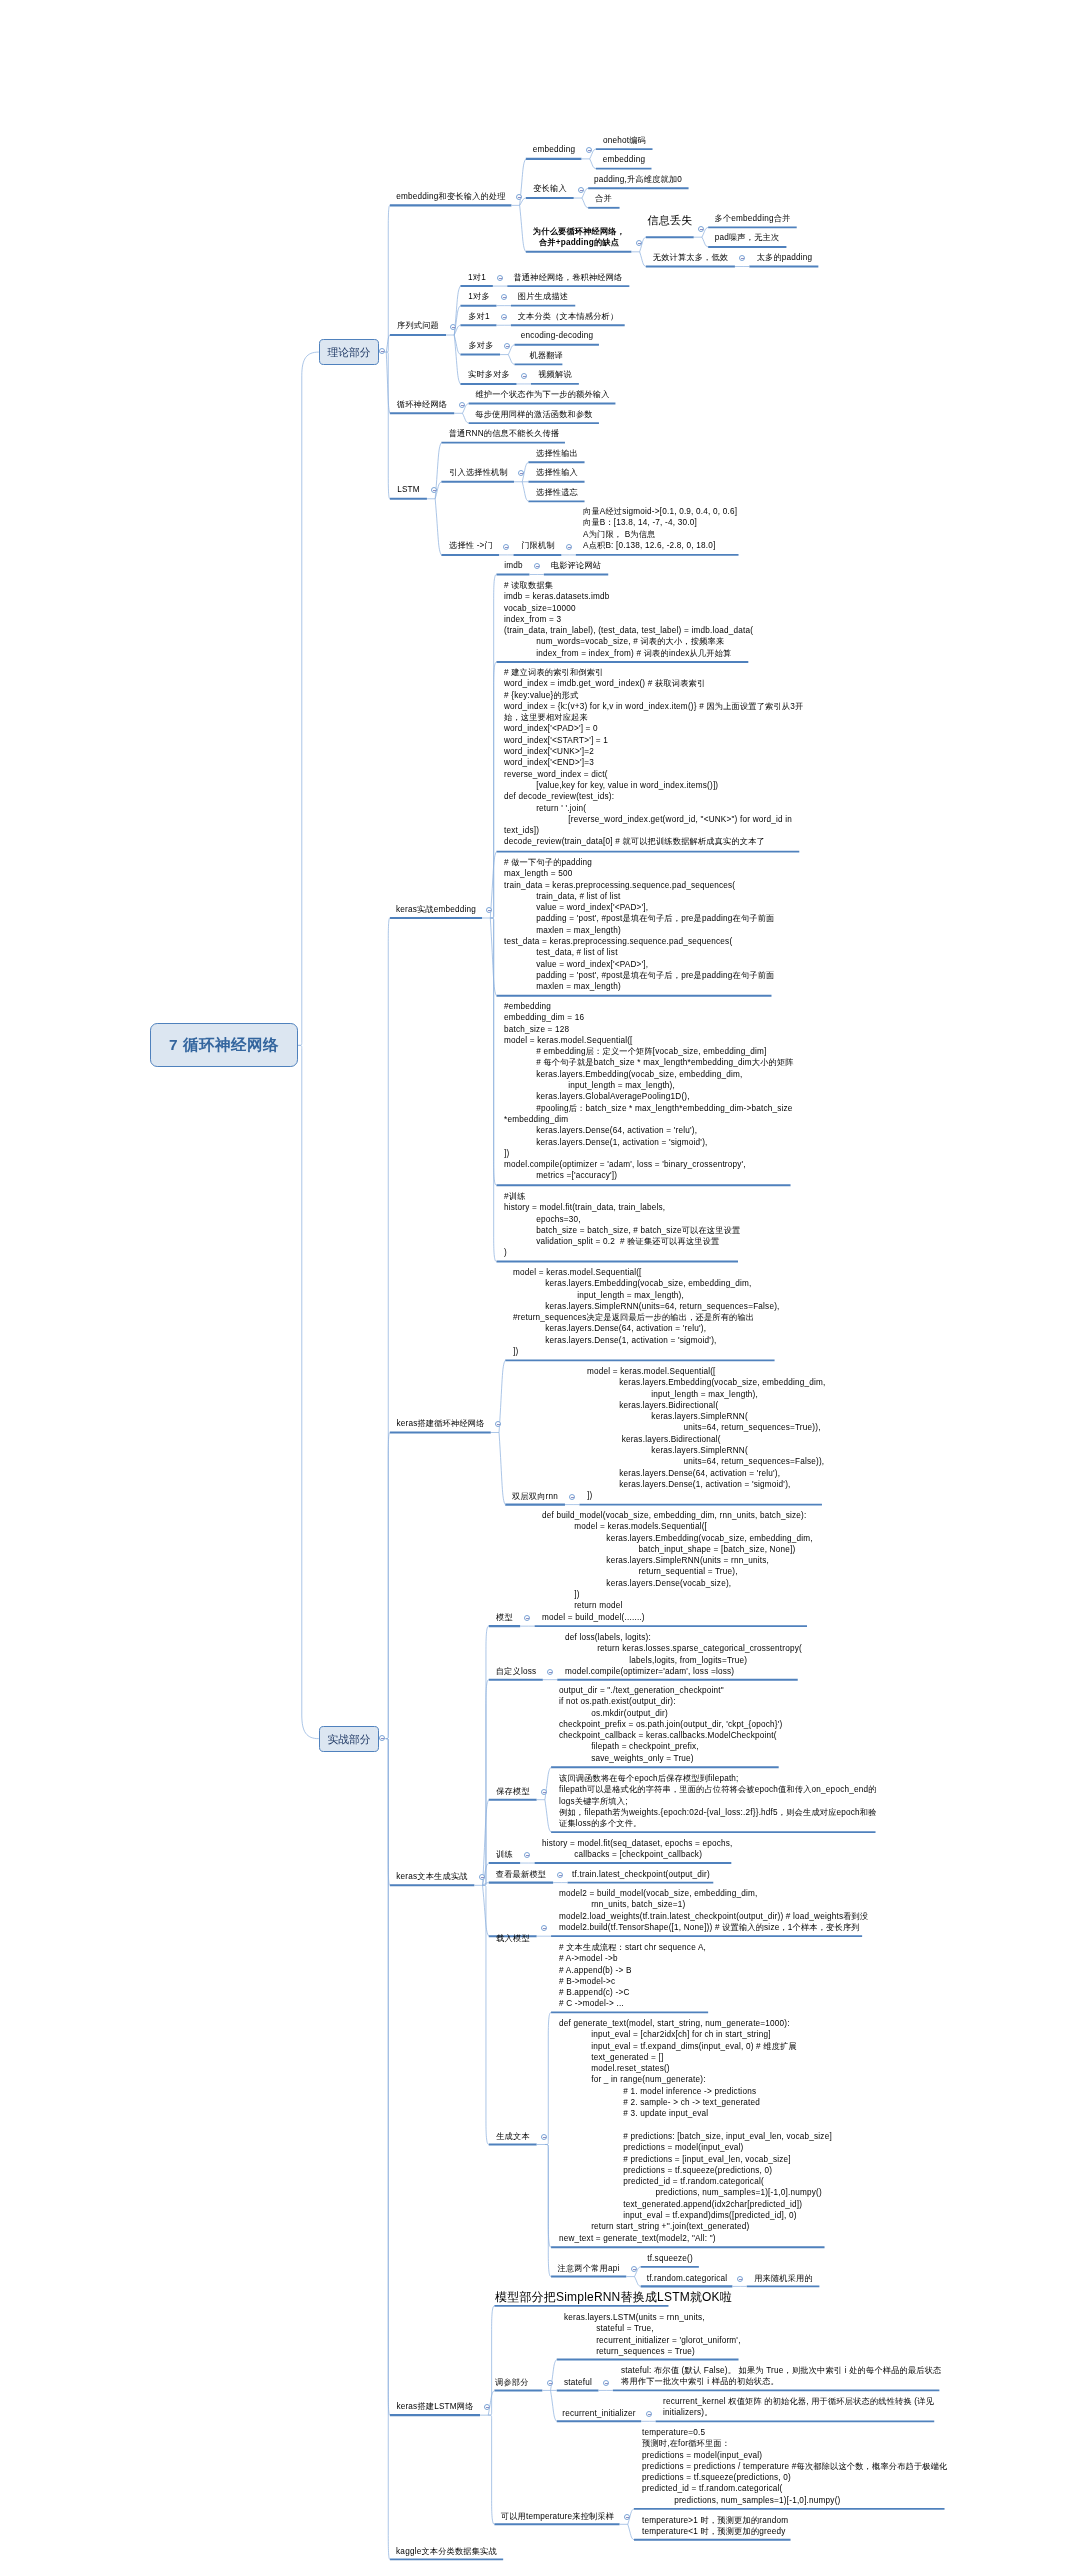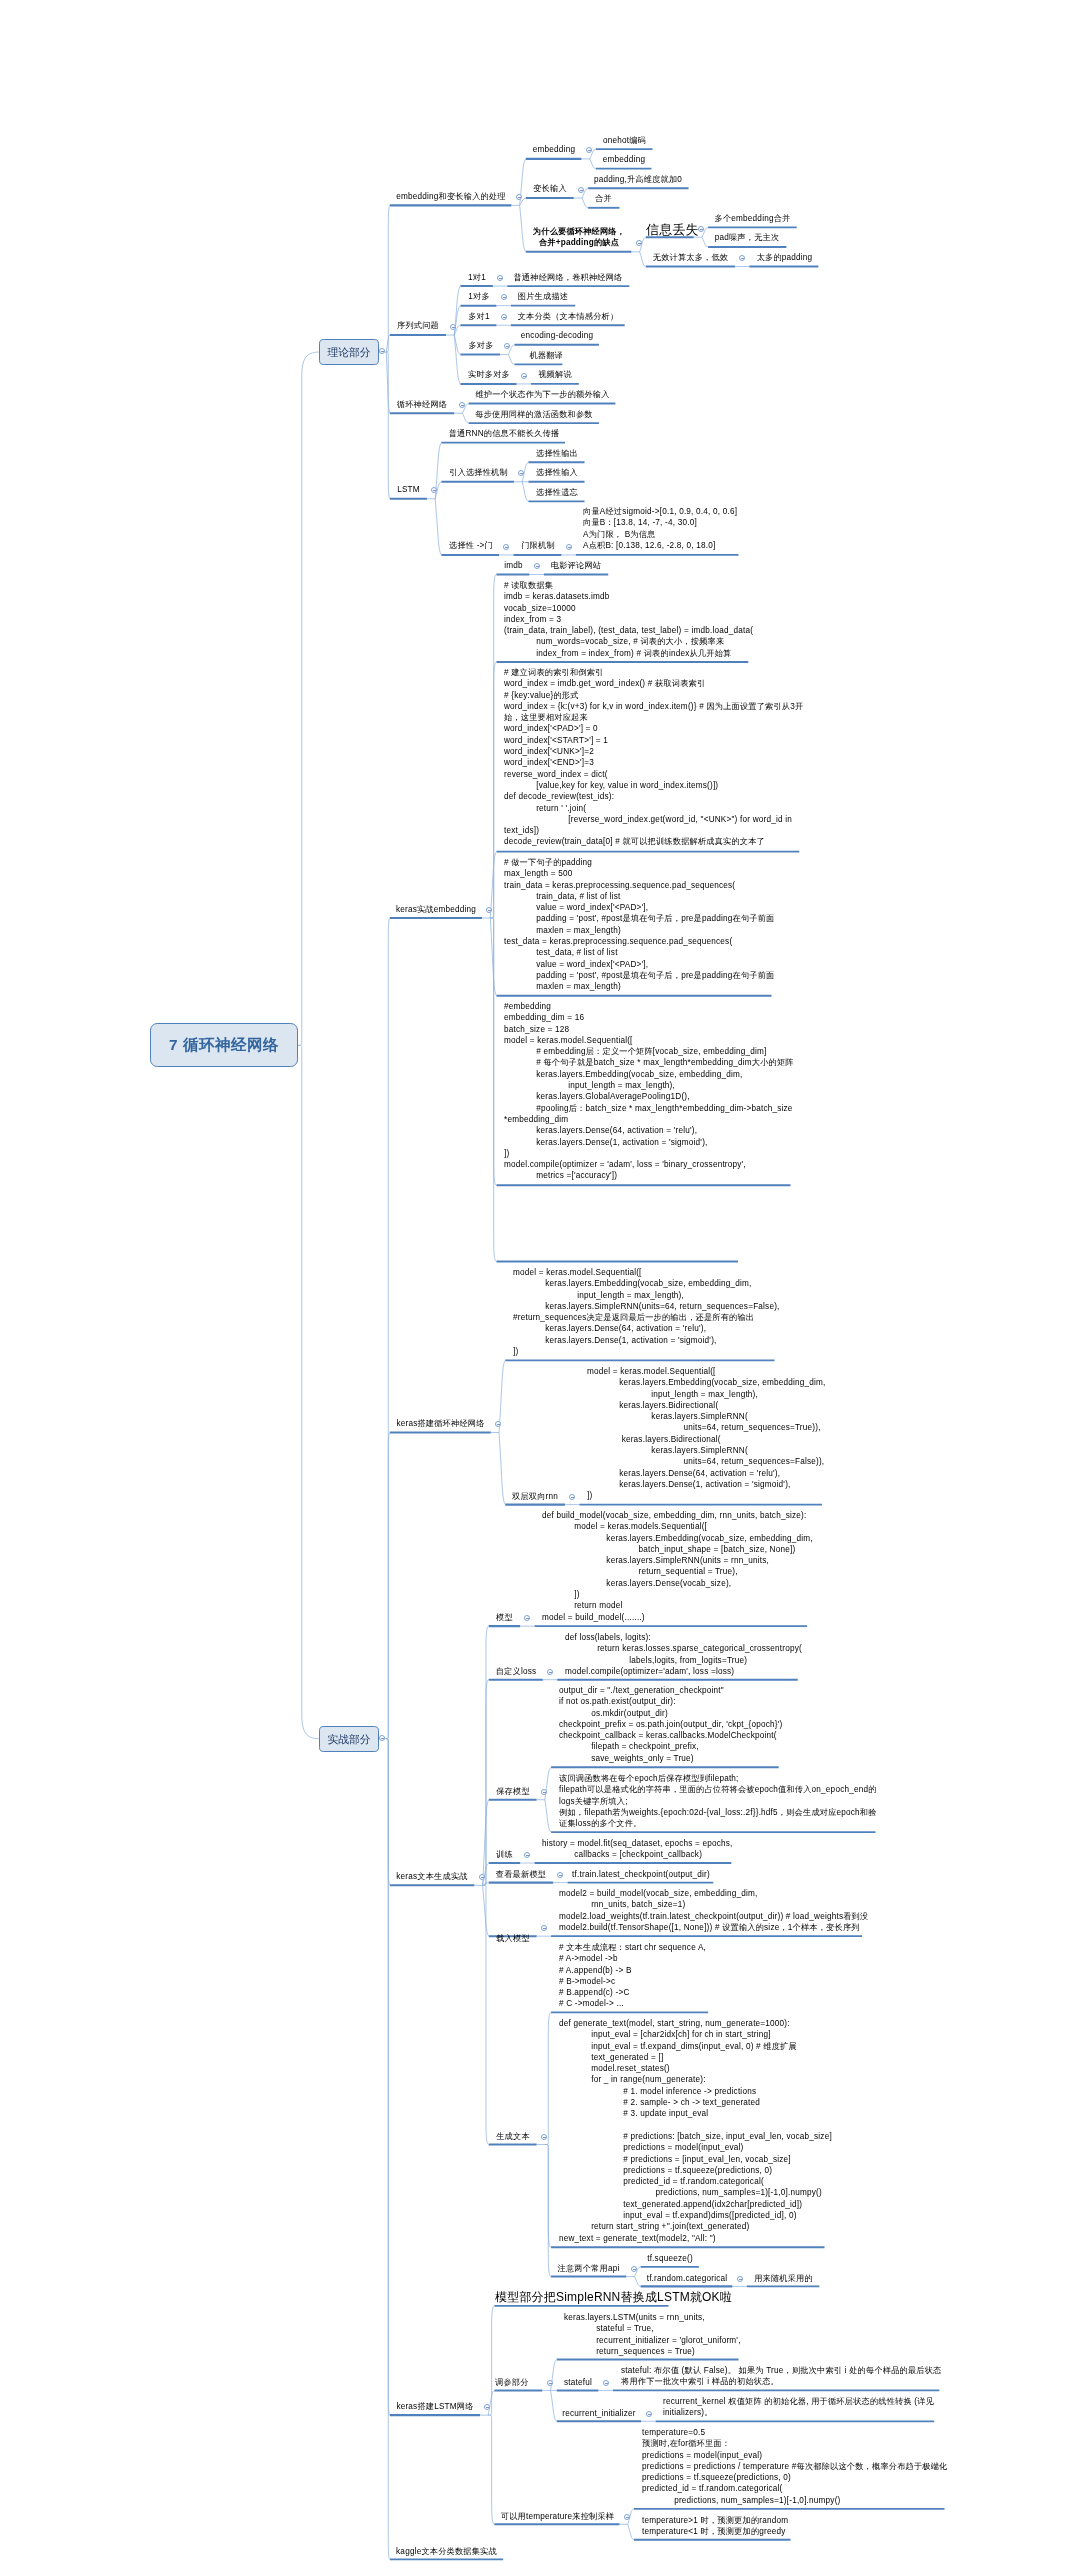--- a/index.html
+++ b/index.html
@@ -248,21 +248,21 @@
     <div class="cc" style="left: 578px; top: 187px;">
       <i></i>
     </div>
     <div class="mnode" style="left: 588px; top: 174px; width: 100px; font-size: 8.2px; line-height: 11.3px; text-align: center;">padding,升高维度就加0</div>
     <div class="mnode" style="left: 588px; top: 193px; width: 31px; font-size: 8.2px; line-height: 11.3px; text-align: center;">合并</div>
     <div class="mnode" style="left: 526px; top: 226px; width: 106px; font-size: 8.2px; line-height: 11.3px; text-align: center; font-weight: bold;">为什么要循环神经网络，
 合并+padding的缺点</div>
     <div class="cc" style="left: 636px; top: 240px;">
       <i></i>
     </div>
-    <div class="mnode" style="left: 646px; top: 224px; width: 48px; font-size: 13px; line-height: 11.3px; text-align: left;">信息丢失</div>
+    <div class="mnode" style="left: 646px; top: 215px; width: 48px; font-size: 11px; line-height: 11.3px; text-align: center;">信息丢失</div>
     <div class="cc" style="left: 698px; top: 226px;">
       <i></i>
     </div>
     <div class="mnode" style="left: 708px; top: 213px; width: 89px; font-size: 8.2px; line-height: 11.3px; text-align: center;">多个embedding合并</div>
     <div class="mnode" style="left: 708px; top: 232px; width: 78px; font-size: 8.2px; line-height: 11.3px; text-align: center;">pad噪声，无主次</div>
     <div class="mnode" style="left: 646px; top: 252px; width: 89px; font-size: 8.2px; line-height: 11.3px; text-align: center;">无效计算太多，低效</div>
     <div class="cc" style="left: 739px; top: 255px;">
       <i></i>
     </div>
     <div class="mnode" style="left: 750px; top: 252px; width: 69px; font-size: 8.2px; line-height: 11.3px; text-align: center;">太多的padding</div>
@@ -383,20 +383,26 @@
              keras.layers.Embedding(vocab_size, embedding_dim,
                           input_length = max_length),
              keras.layers.GlobalAveragePooling1D(),
              #pooling后：batch_size * max_length*embedding_dim-&gt;batch_size
 *embedding_dim
              keras.layers.Dense(64, activation = 'relu'),
              keras.layers.Dense(1, activation = 'sigmoid'),
 ])
 model.compile(optimizer = 'adam', loss = 'binary_crossentropy',
              metrics =['accuracy'])</div>
+    <div class="mnode" style="left: 504px; top: 1191px; width: 242px; font-size: 8.2px; line-height: 11.3px; text-align: left;">#训练
+history = model.fit(train_data, train_labels,
+             epochs=30,
+             batch_size = batch_size, # batch_size可以在这里设置
+             validation_split = 0.2  # 验证集还可以再这里设置
+)</div>
     <div class="mnode" style="left: 390px; top: 1418px; width: 101px; font-size: 8.2px; line-height: 11.3px; text-align: center;">keras搭建循环神经网络</div>
     <div class="cc" style="left: 495px; top: 1421px;">
       <i></i>
     </div>
     <div class="mnode" style="left: 513px; top: 1267px; width: 269px; font-size: 8.2px; line-height: 11.3px; text-align: left;">model = keras.model.Sequential([
              keras.layers.Embedding(vocab_size, embedding_dim,
                           input_length = max_length),
              keras.layers.SimpleRNN(units=64, return_sequences=False),
 #return_sequences决定是返回最后一步的输出，还是所有的输出
              keras.layers.Dense(64, activation = 'relu'),

